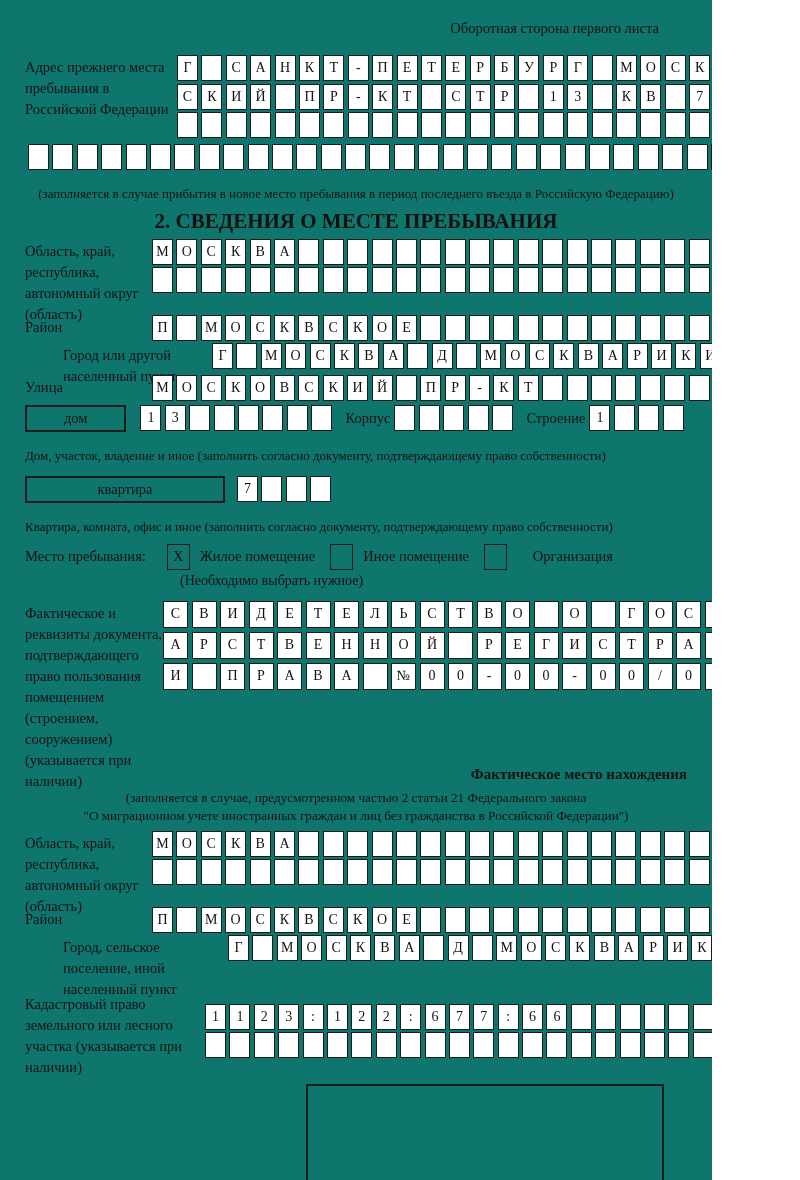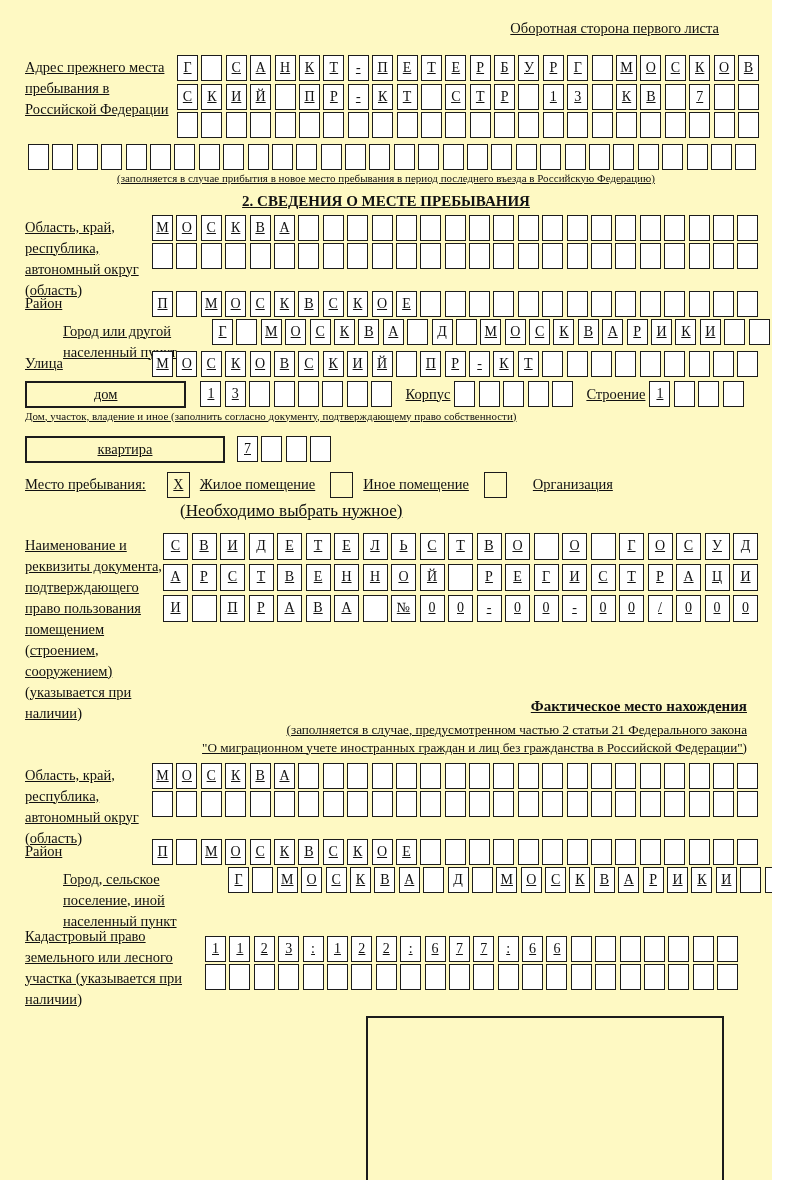--- a/index.html
+++ b/index.html
@@ -1,62 +1,61 @@
 <!DOCTYPE html>
 <html><head>
 <meta charset="utf-8">
 <style>
   html,body{margin:0;padding:0;background:#fff;}
   .page{
-    position:relative; width:772px; height:1180px; box-sizing:border-box;
-    padding:20px 25px 0 25px; background:#fef9c3; color:#111;
+    position:relative; width:712px; height:1180px; box-sizing:border-box;
+    padding:20px 25px 0 25px; background:#0f766e; color:#111;
     font-family:"Liberation Serif","DejaVu Serif",serif; font-size:14.5px;
     overflow:hidden;
-    text-decoration:underline;
   }
   .topnote{text-align:right; padding-right:28px; font-size:14.5px;}
   .group{display:flex; align-items:flex-start; margin-top:0;}
   .glabel{flex:0 0 auto; line-height:21px; padding-top:2px;}
   .w152{width:152px;} .w127{width:127px;} .w138{width:138px;} .w165{width:165px;} .w180{width:180px;}
   .rows{display:flex; flex-direction:column;}
   .rows .cells{margin-bottom:2.5px;}
   .rows.gap4 .cells{margin-bottom:4px;}
   .cells{display:flex; flex-wrap:nowrap;}
   .cell{
     box-sizing:border-box; flex:0 0 auto; width:21px; height:26px;
     border:1.8px solid #1c1c1c; margin-right:3.4px;
     display:flex; align-items:center; justify-content:center;
     font-size:14px; line-height:1; background:#fff;
   }
   .cell.wide{width:25px; height:27px; margin-right:3.5px;}
   .cells.indent{margin-left:22px;}
   .fullrow{margin-top:3px; margin-left:3px;}
-  .caption{font-size:11px; margin-top:0; line-height:16px;}
+  .caption{font-size:13px; margin-top:16px; line-height:16px;}
   .center{text-align:center;}
-  h2{font-size:15px; text-align:center; margin:7px 0 5px 0;}
+  h2{font-size:21px; text-align:center; margin:7px 0 5px 0;}
   h3{font-size:15px; text-align:right; margin:10px 0 6px 0;}
-  .note{font-size:13.2px; line-height:18px;text-align:right;}
+  .note{font-size:13.2px; line-height:18px;}
   .hrow{display:flex; align-items:center; margin-top:4px;}
   .namedbox{
     box-sizing:border-box; border:2px solid #1c1c1c; height:27px;
     display:flex; align-items:center; justify-content:center; font-size:14.5px;
   }
   .bx170{width:170px; margin-right:14px;}
   .bx200{width:200px; margin-right:12px;}
   .inlabel{margin:0 4px 0 10px;}
   .stayrow{display:flex; align-items:center; margin-top:9px;}
   .cb{
     box-sizing:border-box; flex:0 0 auto; width:23px; height:26px;
     border:1.8px solid #1c1c1c; display:flex; align-items:center; justify-content:center;
     font-size:14px;
   }
   .staylabel{margin-right:21px;}
   .optlabel{margin-left:10px; margin-right:15px;}
   .opt3{margin-left:26px;}
-  .staynote{font-size:17px; margin:3px 0 6px 155px;}
+  .staynote{font-size:14px; margin:3px 0 6px 155px;}
   .markbox{
     box-sizing:border-box; width:358px; height:174px; border:2px solid #1c1c1c;
     margin:6px 23px 0 auto;
   }
   .mt2{margin-top:2px;margin-left:38px;} .mt4{margin-top:12px;} .mt6{margin-top:6px;} .mt18{margin-top:18px;}
 </style>
 </head>
 <body>
 
 <div class="page">
@@ -366,34 +365,35 @@
 
   <div class="hrow mt4">
     <div class="namedbox bx200">квартира</div>
     <div class="cells">
         <span class="cell">7</span>
         <span class="cell"></span>
         <span class="cell"></span>
         <span class="cell"></span>
       </div>
   </div>
+  <div class="caption">Квартира, комната, офис и иное (заполнить согласно документу, подтверждающему право собственности)</div>
 
   <div class="stayrow">
     <span class="staylabel">Место пребывания:</span>
     <span class="cb">X</span>
     <span class="optlabel">Жилое помещение</span>
     <span class="cb"></span>
     <span class="optlabel">Иное помещение</span>
     <span class="cb"></span>
     <span class="optlabel opt3">Организация</span>
   </div>
   <div class="staynote">(Необходимо выбрать нужное)</div>
 
   <div class="group mt4">
-    <div class="glabel w138">Наименование и реквизиты документа, подтверждающего право пользования помещением (строением, сооружением) (указывается при наличии)</div>
+    <div class="glabel w138">Фактическое и реквизиты документа, подтверждающего право пользования помещением (строением, сооружением) (указывается при наличии)</div>
     <div class="rows gap4">
       <div class="cells">
           <span class="cell wide">С</span>
           <span class="cell wide">В</span>
           <span class="cell wide">И</span>
           <span class="cell wide">Д</span>
           <span class="cell wide">Е</span>
           <span class="cell wide">Т</span>
           <span class="cell wide">Е</span>
           <span class="cell wide">Л</span>

